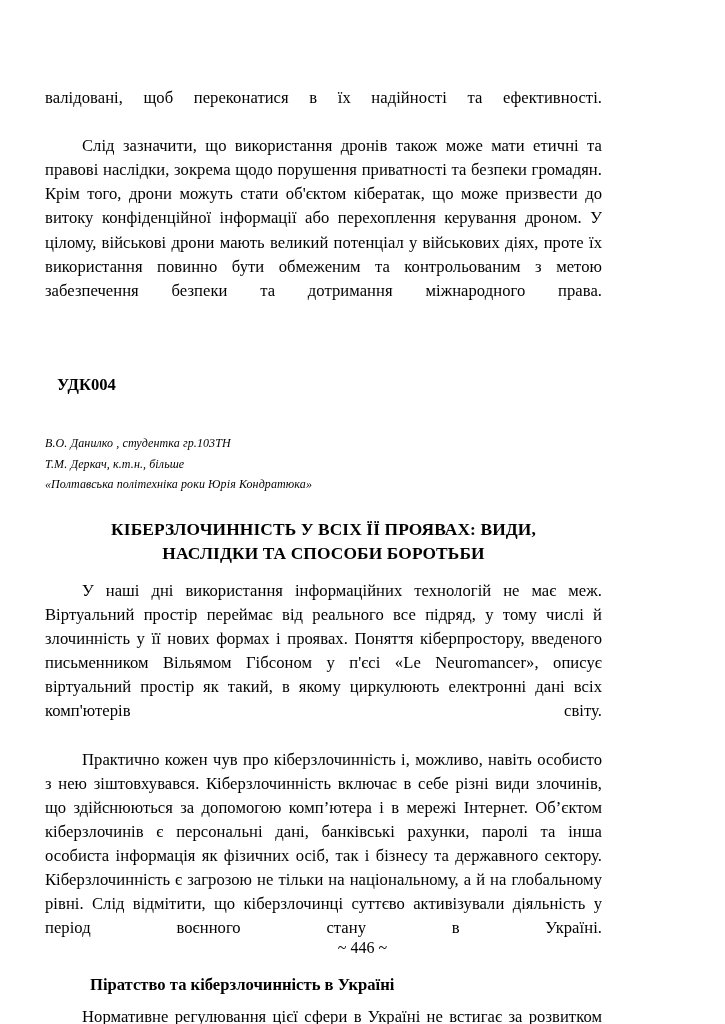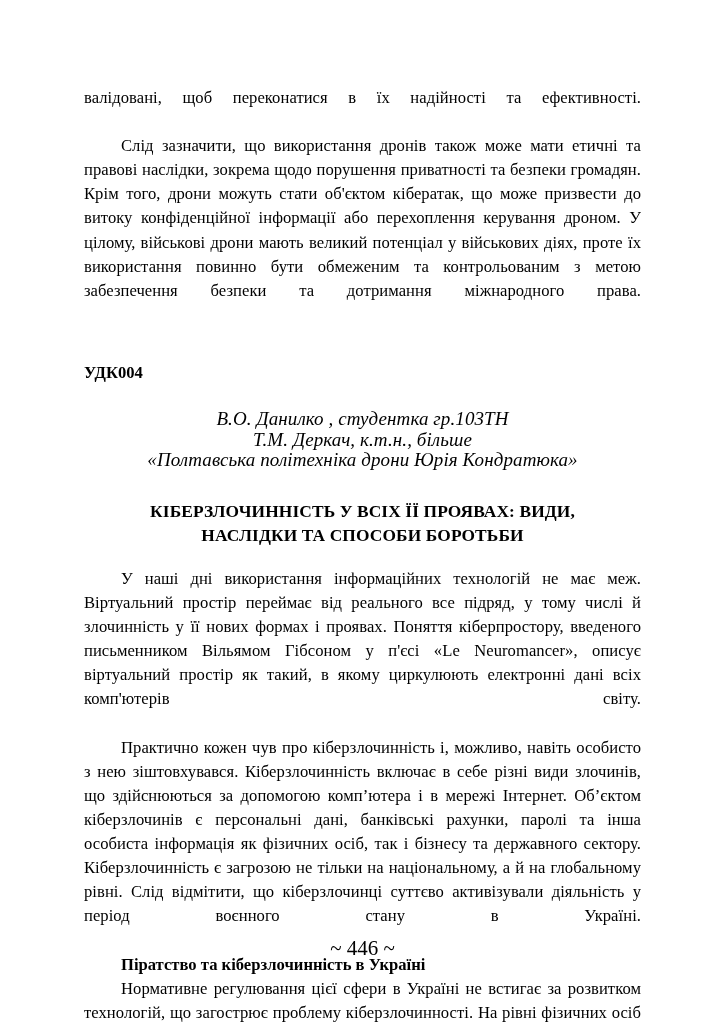--- a/index.html
+++ b/index.html
@@ -17,21 +17,21 @@
     overflow: hidden;
   }
 
   #page {
     position: absolute;
     left: 0;
     top: 0;
     width: 725px;
     height: 1024px;
     box-sizing: border-box;
-    padding: 86px 84px 0 84px;
+    padding: 86px 84px 0 45px;
   }
 
   .col {
     width: 557px;
   }
 
   p.body-text {
     margin: 0;
     font-size: 16.6px;
     line-height: 24.1px;
@@ -47,63 +47,63 @@
   }
 
   
   p.body-text::after {
     content: "";
     display: inline-block;
     width: 100%;
   }
 
   .udk {
-    margin: 0;
+    margin: 12px;
     font-size: 16.6px;
     line-height: 24.1px;
     font-weight: bold;
     text-align: left;
   }
 
   .authors {
     margin: 0;
-    font-size: 19px;
+    font-size: 12px;
     line-height: 20.6px;
     font-style: italic;
-    text-align: center;
+    text-align: left;
     font-family: "Liberation Serif", "DejaVu Serif", serif;
     letter-spacing: 0.1px;
   }
 
   h1.article-title {
-    margin: 14px;
+    margin: 8px;
     font-size: 17.4px;
     line-height: 24.1px;
     font-weight: bold;
     text-align: center;
     letter-spacing: 0.1px;
     padding: 0 14px;
   }
 
   .subheading {
-    margin: 0;
+    margin: 8px;
     font-size: 16.6px;
     line-height: 24.1px;
     font-weight: bold;
     text-indent: 37px;
     text-align: left;
   }
 
   .page-number {
     position: absolute;
     left: 0;
     top: 936px;
     width: 725px;
     text-align: center;
-    font-size: 21px;
+    font-size: 16px;
     line-height: 24px;
   }
   .sp-24 { height: 24px; }
   .sp-34 { height: 34px; }
   .sp-6  { height: 6px; }
   .sp-14 { height: 14px; }
 </style>
 </head>
 <body>
 
@@ -117,21 +117,21 @@
 
     <div class="sp-34"></div>
 
     <p class="udk">УДК004</p>
 
     <div class="sp-24"></div>
 
     <div class="authors-block">
       <p class="authors">В.О. Данилко , студентка гр.103ТН</p>
       <p class="authors">Т.М. Деркач, к.т.н., більше</p>
-      <p class="authors">«Полтавська політехніка дрони Юрія Кондратюка»</p>
+      <p class="authors">«Полтавська політехніка роки Юрія Кондратюка»</p>
     </div>
 
     <div class="sp-14"></div>
 
     <h1 class="article-title">КІБЕРЗЛОЧИННІСТЬ У ВСІХ ЇЇ ПРОЯВАХ: ВИДИ, НАСЛІДКИ ТА СПОСОБИ БОРОТЬБИ</h1>
 
     <div class="sp-6"></div>
 
     <p class="body-text indent">У наші дні використання інформаційних технологій не має меж. Віртуальний простір переймає від реального все підряд, у тому числі й злочинність у її нових формах і проявах. Поняття кіберпростору, введеного письменником Вільямом Гібсоном у п'єсі «Le Neuromancer», описує віртуальний простір як такий, в якому циркулюють електронні дані всіх комп'ютерів світу.</p>
 

